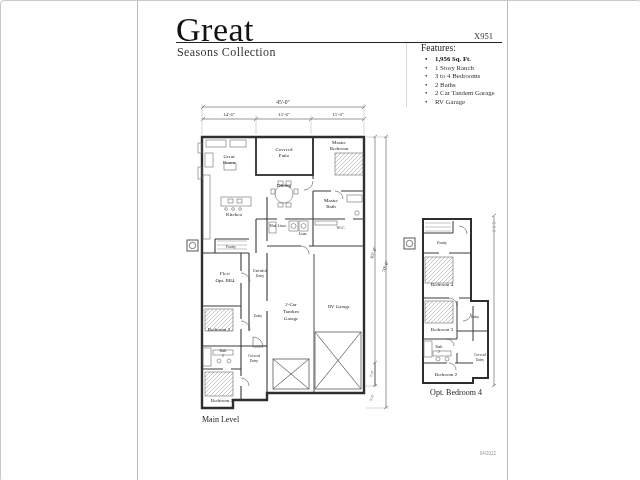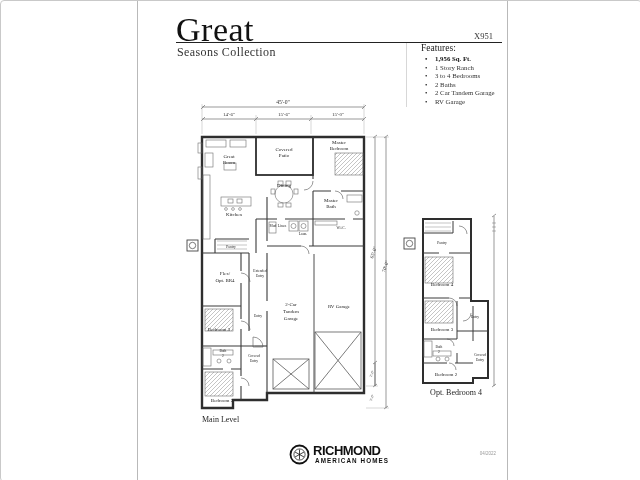--- a/index.html
+++ b/index.html
@@ -275,27 +275,16 @@
         <text class="rm-xs" x="438" y="352">2</text>
         <text class="rm-xs" x="479" y="355">Covered</text>
         <text class="rm-xs" x="479" y="360">Entry</text>
         <text class="rm" x="445" y="375">Bedroom 2</text>
       </g>
 
       <text class="cap" x="455" y="394" text-anchor="middle">Opt. Bedroom 4</text>
     </g>
   </svg>
 
-  <div class="logo">
-    <svg width="21" height="21" viewBox="0 0 21 21">
-      <circle cx="10.5" cy="10.5" r="9" fill="none" stroke="#111" stroke-width="1.8"></circle>
-      <circle cx="10.5" cy="10.5" r="5.6" fill="none" stroke="#111" stroke-width="0.7"></circle>
-      <path d="M10.5,5.5 V15.5 M6,8 L15,13 M15,8 L6,13" stroke="#111" stroke-width="0.8" fill="none"></path>
-    </svg>
-    <div class="logo-text">
-      <div class="logo-name">RICHMOND</div>
-      <div class="logo-sub">AMERICAN HOMES</div>
-    </div>
-  </div>
 
   <div class="print-date">04/2022</div>
 
 </div>
 
 </body></html>

